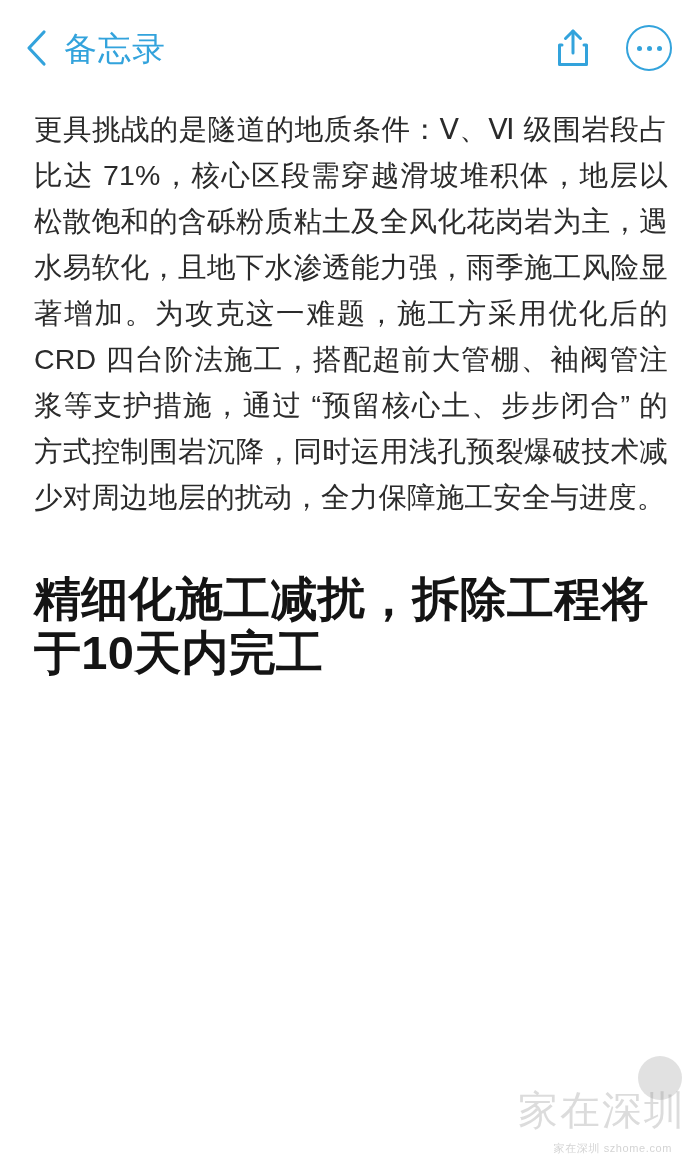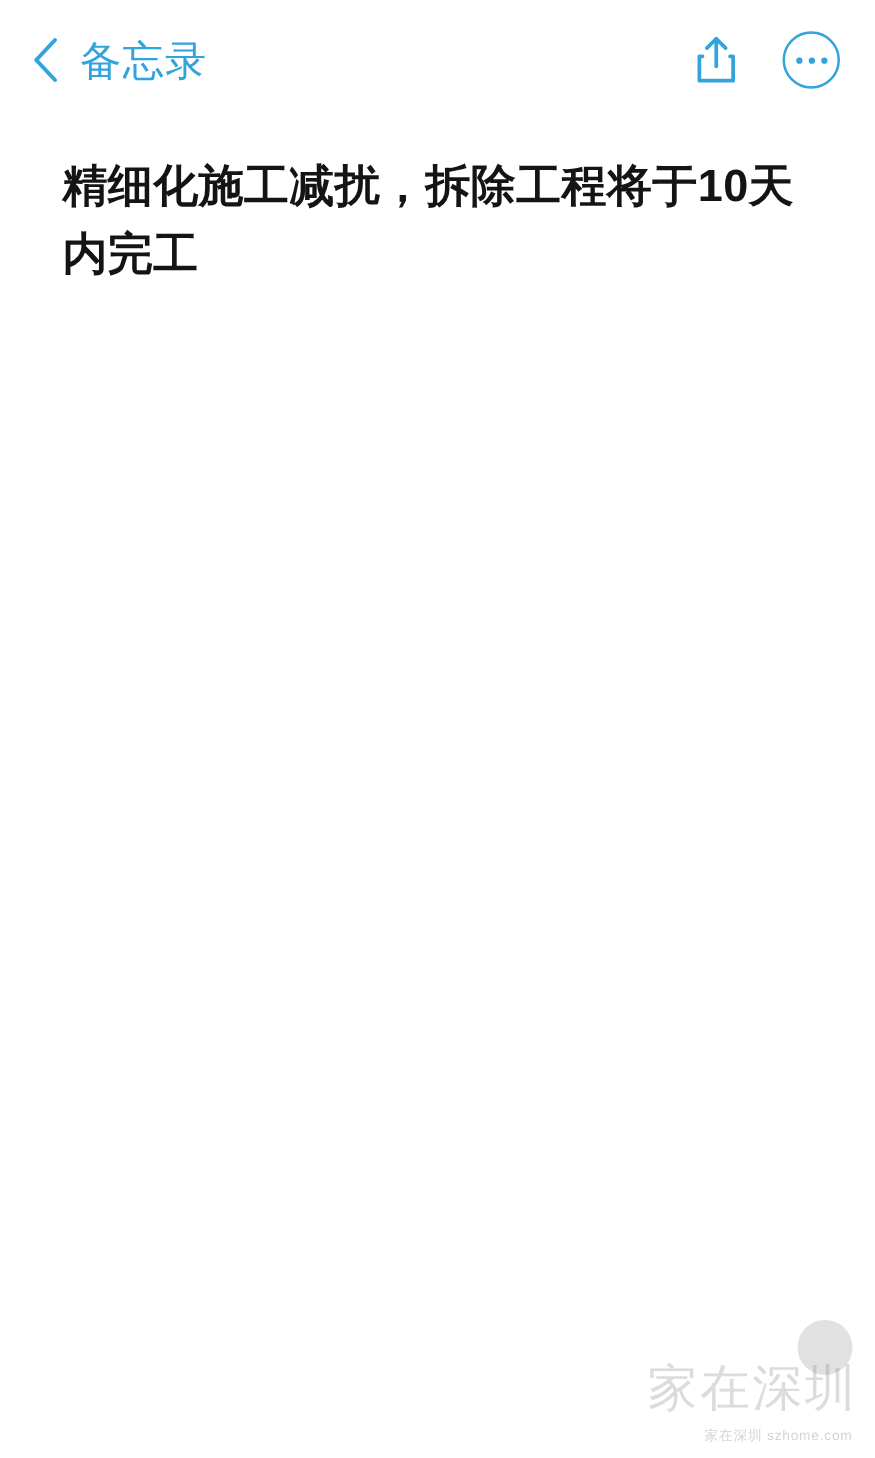--- a/index.html
+++ b/index.html
@@ -86,42 +86,42 @@
     color: #2b2b2b;
     margin: 0 0 34px 0;
     text-align: justify;
     text-justify: inter-ideograph;
     letter-spacing: 0.2px;
   }
   .para.second {
     margin-bottom: 52px;
   }
   .heading {
-    font-size: 36px;
+    font-size: 47px;
     line-height: 54px;
     font-weight: bold;
     color: #141414;
-    margin: 16px;
+    margin: 0;
     letter-spacing: 0.3px;
   }
 
   
   .watermark-main {
     position: absolute;
     right: 14px;
     bottom: 28px;
     font-size: 40px;
     color: rgba(140, 140, 140, 0.30);
     font-family: Liberation Serif, serif;
     letter-spacing: 2px;
     user-select: none;
   }
   .watermark-sub {
     position: absolute;
-    right: 18px;
+    right: 28px;
     bottom: 10px;
     font-size: 11px;
     color: rgba(150, 150, 150, 0.42);
     letter-spacing: 0.6px;
     user-select: none;
   }
 
   
   .fab {
     position: absolute;
@@ -155,18 +155,19 @@
     </span>
     <span class="more-circle">
       <span class="more-dot"></span>
       <span class="more-dot"></span>
       <span class="more-dot"></span>
     </span>
   </div>
 </div>
 
 <div class="content">
+  <p class="para second">更具挑战的是隧道的地质条件：Ⅴ、Ⅵ 级围岩段占比达 71%，核心区段需穿越滑坡堆积体，地层以松散饱和的含砾粉质粘土及全风化花岗岩为主，遇水易软化，且地下水渗透能力强，雨季施工风险显著增加。为攻克这一难题，施工方采用优化后的 CRD 四台阶法施工，搭配超前大管棚、袖阀管注浆等支护措施，通过 “预留核心土、步步闭合” 的方式控制围岩沉降，同时运用浅孔预裂爆破技术减少对周边地层的扰动，全力保障施工安全与进度。</p>
   <h2 class="heading">精细化施工减扰，拆除工程将于10天内完工</h2>
 </div>
 
 <div class="fab"></div>
 <div class="watermark-main">家在深圳</div>
 <div class="watermark-sub">家在深圳 szhome.com</div>
 
 </body></html>

